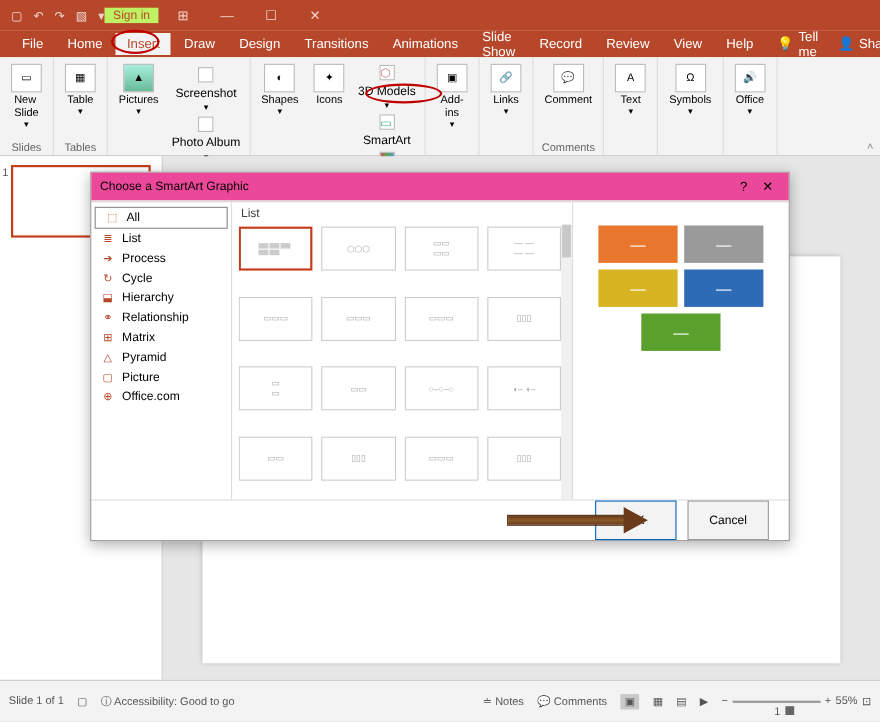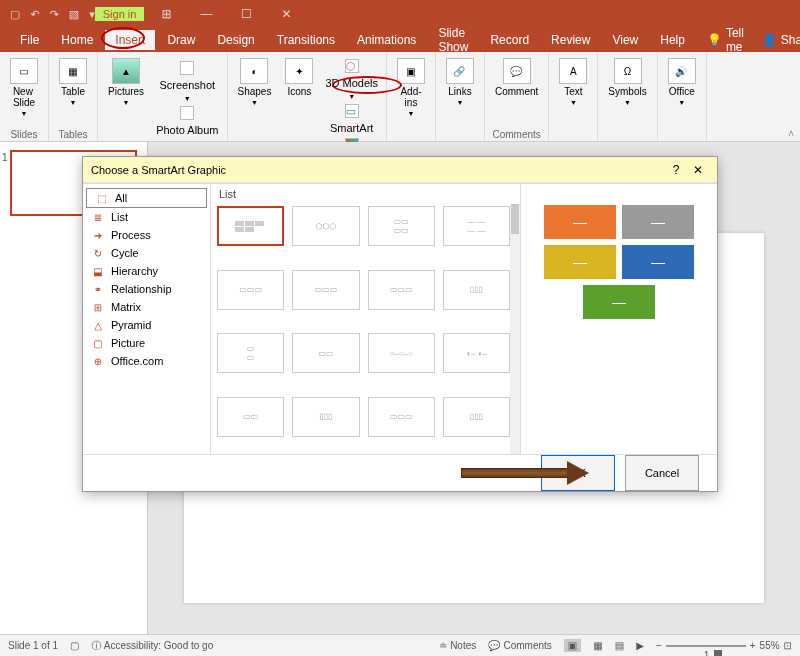--- a/index.html
+++ b/index.html
@@ -32,28 +32,28 @@
 .smallbtn .ico { width: 14px; height: 14px; background: #fff; border: 1px solid #bbb; }
 .vlist { display: flex; flex-direction: column; gap: 2px; }
 
 .slide-panel { position: absolute; top: 142px; left: 0; width: 148px; bottom: 22px; background: #fff; border-right: 1px solid #ccc; }
 .thumb { margin: 8px 10px; border: 2px solid #c43e1c; height: 66px; background: #fff; position: relative; }
 .thumb::before { content: "1"; position: absolute; left: -10px; top: 0; font-size: 10px; color: #555; }
 
 .canvas { position: absolute; top: 142px; left: 148px; right: 0; bottom: 22px; background: #e6e6e6; display: flex; align-items: center; justify-content: center; }
 .slide { width: 580px; height: 370px; background: #fff; box-shadow: 0 0 4px rgba(0,0,0,.2); margin-top: 60px; }
 
-.statusbar { position: absolute; bottom: 0; left: 0; right: 0; height: 22px; background: #f3f3f3; border-top: 1px solid #ccc; display: flex; align-items: center; font-size: 10px; color: #555; padding: 0 8px; gap: 12px; }
+.statusbar { position: absolute; bottom: 0; left: 0; right: 0; height: 38px; background: #f3f3f3; border-top: 1px solid #ccc; display: flex; align-items: center; font-size: 10px; color: #555; padding: 0 8px; gap: 12px; }
 .statusbar .spacer { flex: 1; }
 .zoom { display: flex; align-items: center; gap: 4px; }
 .zoom .track { width: 80px; height: 2px; background: #999; position: relative; }
 .zoom .thumb { position: absolute; top: -3px; left: 38px; width: 8px; height: 8px; background: #666; border: none; }
 
 .dialog { position: absolute; top: 156px; left: 82px; width: 636px; height: 336px; background: #fff; border: 1px solid #999; box-shadow: 0 3px 12px rgba(0,0,0,.3); display: flex; flex-direction: column; }
-.dialog .dtitle { height: 26px; display: flex; align-items: center; padding: 0 8px; font-size: 11px; background: #fef9c3; border-bottom: 1px solid #e6e6e6; }
+.dialog .dtitle { height: 26px; display: flex; align-items: center; padding: 0 8px; font-size: 11px; background: #ec4899; border-bottom: 1px solid #e6e6e6; }
 .dtitle .spacer { flex: 1; }
 .dtitle .dbtn { width: 22px; text-align: center; font-size: 12px; cursor: pointer; }
 .dbody { flex: 1; display: flex; border-top: 1px solid #ddd; border-bottom: 1px solid #ddd; }
 .catlist { width: 128px; border-right: 1px solid #ddd; padding: 4px 0; }
 .catitem { display: flex; align-items: center; gap: 6px; padding: 3px 8px; font-size: 11px; cursor: pointer; }
 .catitem.selected { background: #fff; border: 1px solid #888; margin: 0 3px; }
 .catitem .cico { width: 14px; height: 12px; color: #b7472a; display: flex; align-items: center; justify-content: center; font-size: 10px; }
 
 .gallery { flex: 1; display: flex; flex-direction: column; border-right: 1px solid #ddd; }
 .ghead { padding: 4px 8px; font-size: 11px; color: #444; }

